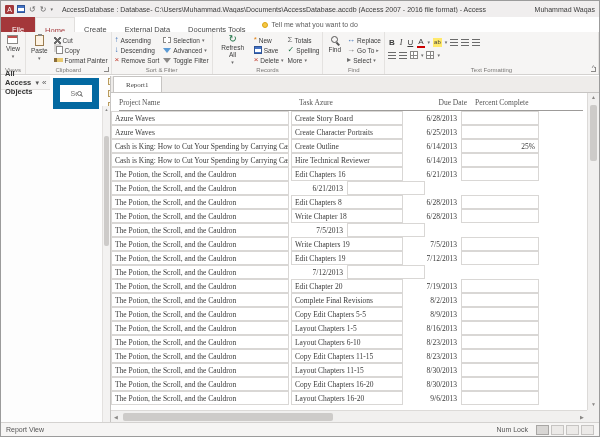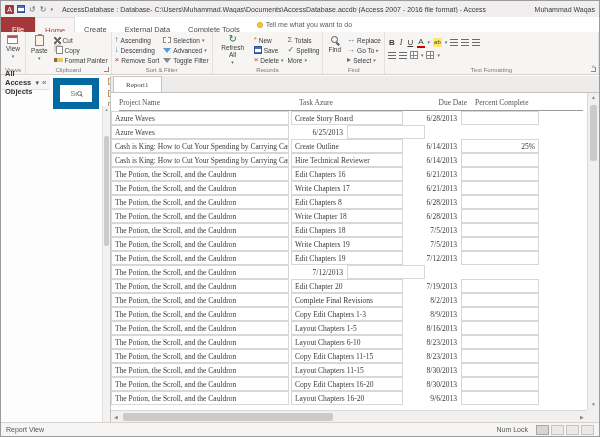--- a/index.html
+++ b/index.html
@@ -121,21 +121,21 @@
     </span>
     <span class="tb-title">AccessDatabase : Database- C:\Users\Muhammad.Waqas\Documents\AccessDatabase.accdb (Access 2007 - 2016 file format) - Access</span>
     <span class="tb-user">Muhammad Waqas</span>
   </div>
 
   <div class="tabbar">
     <div class="rtab file">File</div>
     <div class="rtab active">Home</div>
     <div class="rtab">Create</div>
     <div class="rtab">External Data</div>
-    <div class="rtab">Complete Tools</div>
+    <div class="rtab">Documents Tools</div>
     <div class="tellme">
       <span class="bulb"></span>
       <span>Tell me what you want to do</span>
     </div>
   </div>
 
   <div class="ribbon">
 
     <div class="rgroup">
       <div class="bigbtn">
@@ -432,20 +432,21 @@
         </div>
         <div>
             <div class="rrow">
               <div class="rcell c-project boxed">Azure Waves</div>
               <div class="rcell c-task boxed">Create Story Board</div>
               <div class="rcell c-due">6/28/2013</div>
               <div class="rcell c-pct boxed"></div>
             </div>
             <div class="rrow">
               <div class="rcell c-project boxed">Azure Waves</div>
+              <div class="rcell c-task boxed">Create Character Portraits</div>
               <div class="rcell c-due">6/25/2013</div>
               <div class="rcell c-pct boxed"></div>
             </div>
             <div class="rrow">
               <div class="rcell c-project boxed">Cash is King: How to Cut Your Spending by Carrying Cas</div>
               <div class="rcell c-task boxed">Create Outline</div>
               <div class="rcell c-due">6/14/2013</div>
               <div class="rcell c-pct boxed">25%</div>
             </div>
             <div class="rrow">
@@ -455,39 +456,37 @@
               <div class="rcell c-pct boxed"></div>
             </div>
             <div class="rrow">
               <div class="rcell c-project boxed">The Potion, the Scroll, and the Cauldron</div>
               <div class="rcell c-task boxed">Edit Chapters 16</div>
               <div class="rcell c-due">6/21/2013</div>
               <div class="rcell c-pct boxed"></div>
             </div>
             <div class="rrow">
               <div class="rcell c-project boxed">The Potion, the Scroll, and the Cauldron</div>
-              <div class="rcell c-task boxed">Write Chapters 17</div>
               <div class="rcell c-due">6/21/2013</div>
               <div class="rcell c-pct boxed"></div>
             </div>
             <div class="rrow">
               <div class="rcell c-project boxed">The Potion, the Scroll, and the Cauldron</div>
               <div class="rcell c-task boxed">Edit Chapters 8</div>
               <div class="rcell c-due">6/28/2013</div>
               <div class="rcell c-pct boxed"></div>
             </div>
             <div class="rrow">
               <div class="rcell c-project boxed">The Potion, the Scroll, and the Cauldron</div>
               <div class="rcell c-task boxed">Write Chapter 18</div>
               <div class="rcell c-due">6/28/2013</div>
               <div class="rcell c-pct boxed"></div>
             </div>
             <div class="rrow">
               <div class="rcell c-project boxed">The Potion, the Scroll, and the Cauldron</div>
-              <div class="rcell c-task boxed">Edit Chapters 18</div>
               <div class="rcell c-due">7/5/2013</div>
               <div class="rcell c-pct boxed"></div>
             </div>
             <div class="rrow">
               <div class="rcell c-project boxed">The Potion, the Scroll, and the Cauldron</div>
               <div class="rcell c-task boxed">Write Chapters 19</div>
               <div class="rcell c-due">7/5/2013</div>
               <div class="rcell c-pct boxed"></div>
             </div>
             <div class="rrow">
@@ -508,21 +507,21 @@
               <div class="rcell c-pct boxed"></div>
             </div>
             <div class="rrow">
               <div class="rcell c-project boxed">The Potion, the Scroll, and the Cauldron</div>
               <div class="rcell c-task boxed">Complete Final Revisions</div>
               <div class="rcell c-due">8/2/2013</div>
               <div class="rcell c-pct boxed"></div>
             </div>
             <div class="rrow">
               <div class="rcell c-project boxed">The Potion, the Scroll, and the Cauldron</div>
-              <div class="rcell c-task boxed">Copy Edit Chapters 1-3</div>
+              <div class="rcell c-task boxed">Copy Edit Chapters 5-5</div>
               <div class="rcell c-due">8/9/2013</div>
               <div class="rcell c-pct boxed"></div>
             </div>
             <div class="rrow">
               <div class="rcell c-project boxed">The Potion, the Scroll, and the Cauldron</div>
               <div class="rcell c-task boxed">Layout Chapters 1-5</div>
               <div class="rcell c-due">8/16/2013</div>
               <div class="rcell c-pct boxed"></div>
             </div>
             <div class="rrow">

